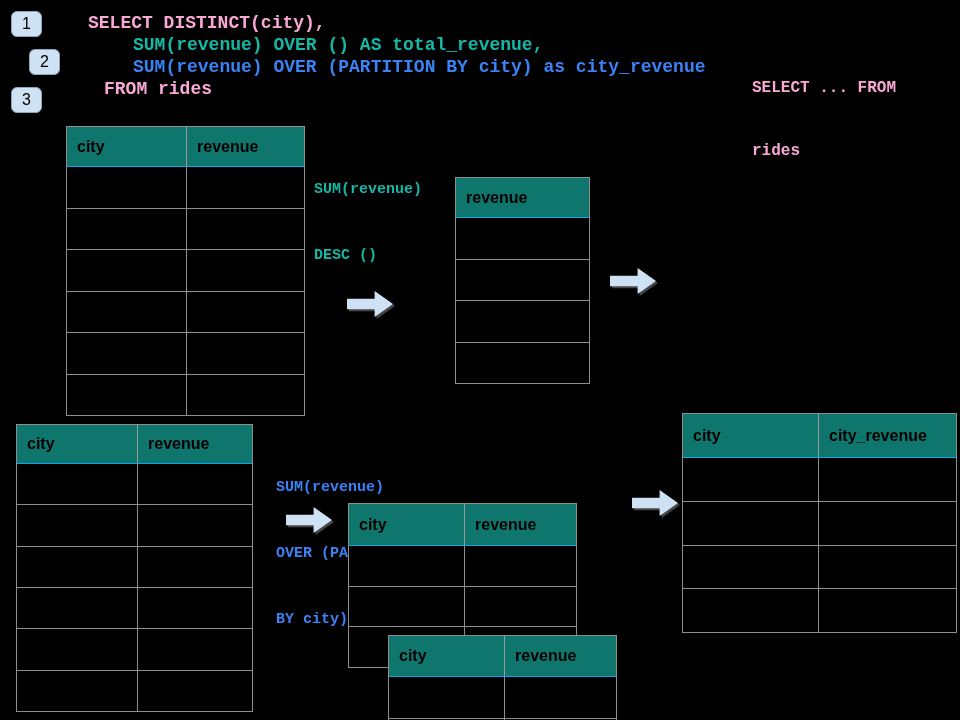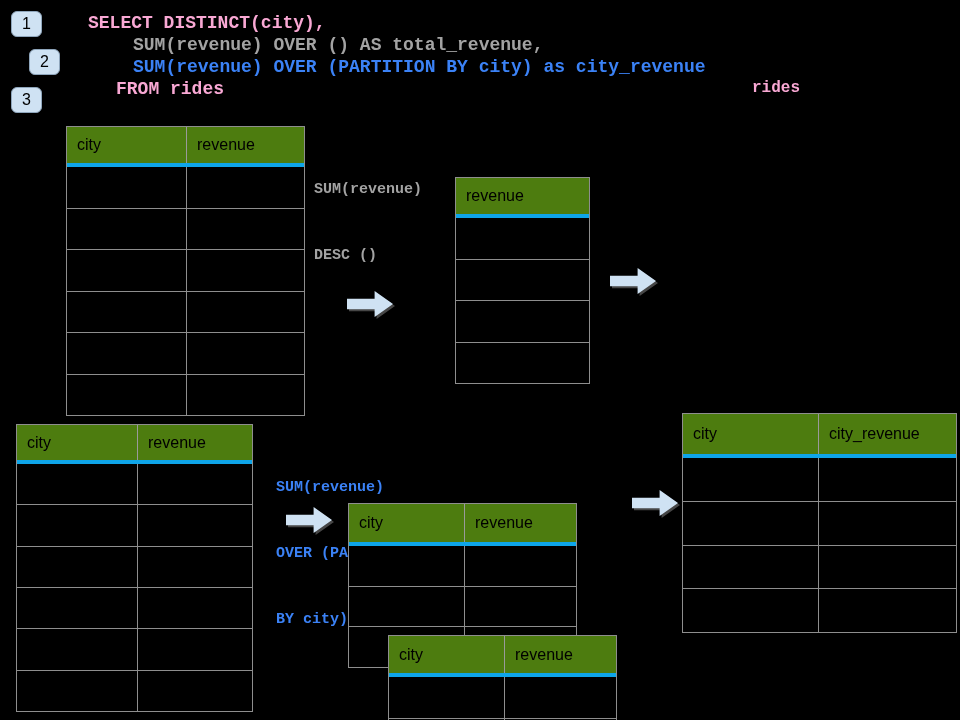--- a/index.html
+++ b/index.html
@@ -21,44 +21,45 @@
   .badge-2 { left:29px; top:49px; }
   .badge-3 { left:11px; top:87px; }
 
   
   .code {
     position:absolute; white-space:pre;
     font-family:"Liberation Mono","DejaVu Sans Mono",monospace;
     font-weight:bold; font-size:18px; line-height:22px;
   }
   .purple { color:#f9a8d4; }
-  .red    { color:#a3a3a3; }
+  .red    { color:#14b8a6; }
   .green  { color:#3b82f6; }
   .q1 { left:88px;  top:12px; }
   .q2 { left:133px; top:34px; }
   .q3 { left:133px; top:56px; }
-  .q4 { left:116px; top:78px; }
+  .q4 { left:104px; top:78px; }
   .q5 { left:110px; top:100px; }
 
   .side-note { left:752px; top:36px; font-size:16px; line-height:21px; }
 
   .annotation { position:absolute; white-space:pre;
     font-family:"Liberation Mono","DejaVu Sans Mono",monospace;
     font-weight:bold; font-size:15px; line-height:22px; }
   .ann-total     { left:314px; top:135px; }
   .ann-partition { left:276px; top:433px; }
 
   
   .table {
     position:absolute; display:flex; flex-direction:column;
     border:1px solid #8e8e8e; background:#000;
   }
   .thead {
-    display:grid; background:#4d7c0f; border-bottom:4px solid #0ea5e9;
+    display:grid; background:#0f766e; border-bottom:1px solid #0ea5e9;
     flex:0 0 auto;
+    font-weight:bold;
   }
   .th {
     display:flex; align-items:center; padding-left:10px;
     color:#000; font-size:16px; overflow:hidden;
   }
   .th + .th { border-left:1px solid #9a9a9a; }
   .tbody { flex:1 1 auto; display:flex; flex-direction:column; }
   .trow { flex:1 1 0; display:grid; border-bottom:1px solid #8e8e8e; }
   .trow:last-child { border-bottom:none; }
   .tcell + .tcell { border-left:1px solid #8e8e8e; }
@@ -105,20 +106,21 @@
   <div class="badge badge-1">1</div>
   <div class="badge badge-2">2</div>
   <div class="badge badge-3">3</div>
 
   <div class="code purple q1">SELECT DISTINCT(city),</div>
   <div class="code red q2">SUM(revenue) OVER () AS total_revenue,</div>
   <div class="code green q3">SUM(revenue) OVER (PARTITION BY city) as city_revenue</div>
   <div class="code purple q4">FROM rides</div>
 
   <div class="code purple side-note">
+    <div>SELECT ... FROM</div>
     <div>rides</div>
   </div>
 
   <div class="annotation red ann-total">
     <div>SUM(revenue)</div>
     <div>DESC ()</div>
   </div>
 
   <div class="annotation green ann-partition">
     <div>SUM(revenue)</div>

